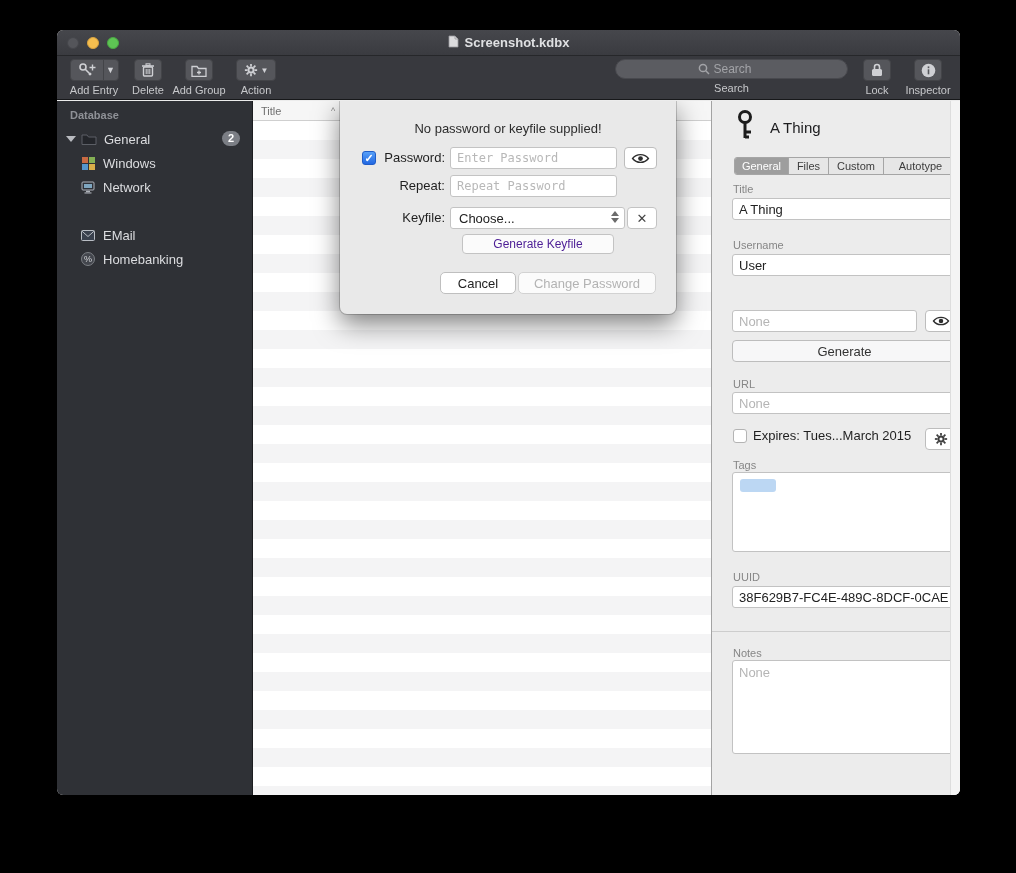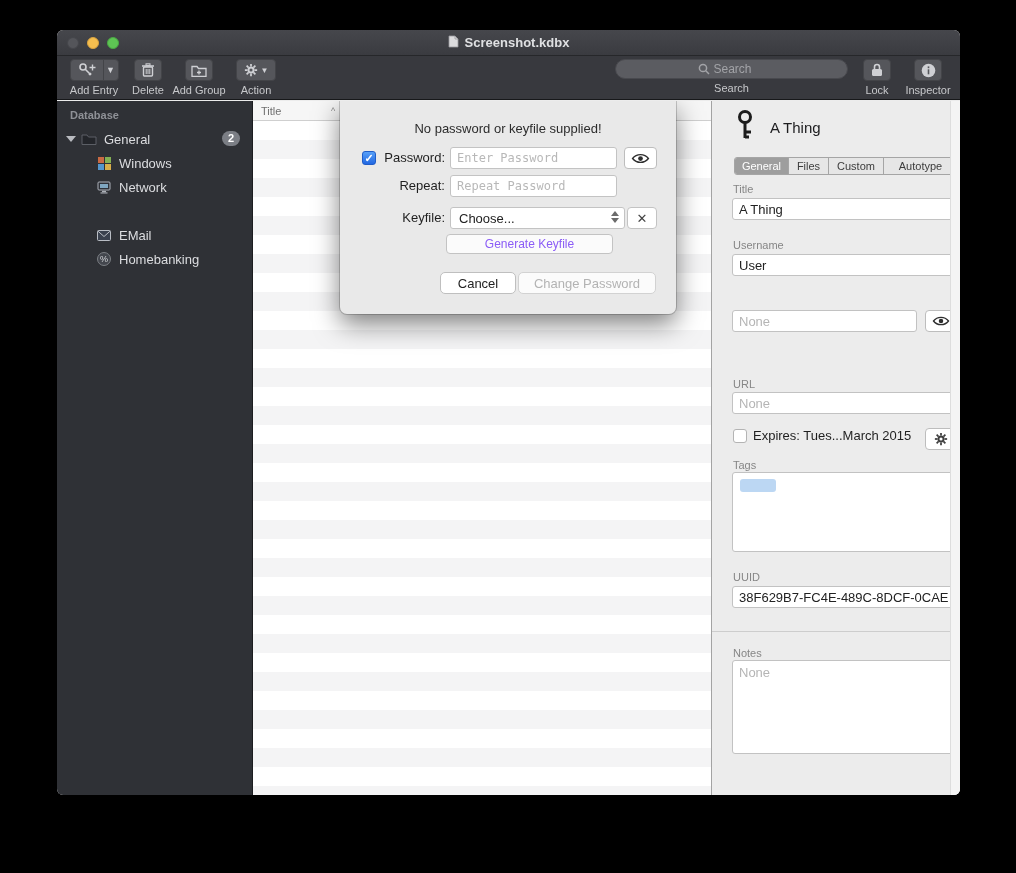--- a/index.html
+++ b/index.html
@@ -40,21 +40,21 @@
   .inspector { flex:1; background:#ececec; border-left:1px solid #a3a3a3; position:relative; }
 
   
   .sb-header { position:absolute; left:13px; top:8px; font-size:11px; font-weight:bold; color:#8f9197; }
   .sb-row { position:absolute; left:0; width:100%; height:24px; display:flex; align-items:center; font-size:13px; }
   .tri-down { width:0; height:0; border-left:5px solid transparent; border-right:5px solid transparent;
               border-top:6px solid #b9bbc0; margin-left:9px; }
   .sb-group-label { margin-left:7px; }
   .badge { position:absolute; right:12px; top:4px; background:#7b7e85; color:#fff; border-radius:9px;
            font-size:11px; line-height:15px; padding:0 6px; font-weight:bold; }
-  .sb-item { padding-left:39px; }
+  .sb-item { padding-left:23px; }
   .sb-item .lab { margin-left:7px; }
   .sb-icon { display:inline-flex; width:16px; justify-content:center; }
 
   
   .list-header { height:20px; background:#f6f6f6; border-bottom:1px solid #cfcfcf; position:relative;
                  font-size:11px; color:#6f6f6f; }
   .col-title { position:absolute; left:8px; top:4px; }
   .sort-caret { position:absolute; left:78px; top:5px; font-size:9px; color:#8a8a8a; }
   .col-div { position:absolute; left:93px; top:0; bottom:0; width:1px; background:#d2d2d2; }
   .col-user { position:absolute; left:99px; top:4px; }
@@ -104,22 +104,22 @@
   .dfield::placeholder { color:#b8b8b8; }
   .dlg-check { position:absolute; left:22px; top:50px; }
   .popup { position:absolute; left:110px; top:106px; width:175px; height:22px; background:#fff; border:1px solid #c3c3c3;
            border-radius:3px; font-size:13px; color:#222; display:flex; align-items:center; padding-left:8px; }
   .stepper { position:absolute; right:5px; top:3px; display:flex; flex-direction:column; gap:2px; }
   .stepper i { display:block; width:0; height:0; border-left:4px solid transparent; border-right:4px solid transparent; }
   .stepper .up { border-bottom:5px solid #6b6b6b; }
   .stepper .dn { border-top:5px solid #6b6b6b; }
   .xbtn { position:absolute; left:287px; top:106px; width:30px; height:22px; background:#fff; border:1px solid #c3c3c3;
           border-radius:4px; font-size:13px; color:#444; display:flex; align-items:center; justify-content:center; }
-  .gen-key { position:absolute; left:106px; top:133px; width:167px; height:20px; background:#fbfbfb; border:1px solid #c3c3c3;
-             border-radius:4px; font-size:12px; color:#8b5cf6; display:flex; align-items:center; justify-content:center; }
+  .gen-key { position:absolute; left:122px; top:133px; width:152px; height:20px; background:#fbfbfb; border:1px solid #c3c3c3;
+             border-radius:4px; font-size:12px; color:#4c1d95; display:flex; align-items:center; justify-content:center; }
   .dlg-btn { position:absolute; top:171px; height:22px; border-radius:5px; font-size:13px;
              display:flex; align-items:center; justify-content:center; }
   .btn-cancel { left:100px; width:76px; background:#fff; border:1px solid #bfbfbf; color:#222; }
   .btn-change { left:178px; width:138px; background:#fbfbfb; border:1px solid #d2d2d2; color:#b3b3b3; }
 </style>
 </head>
 <body>
 
 <div class="window">
 
@@ -335,20 +335,21 @@
 
       <span class="ilabel" style="top:212px;">Password</span>
       <input class="ifield" style="top: 209px; width: 185px;" placeholder="None">
       <span class="sq-btn" style="left:213px; top:209px;">
         <svg width="18" height="12" viewBox="0 0 24 16">
             <path d="M2 8 C7 1.5 17 1.5 22 8 C17 14.5 7 14.5 2 8 Z" fill="none" stroke="#2e2e2e" stroke-width="1.8"></path>
             <circle cx="12" cy="8" r="3" fill="#2e2e2e"></circle>
           </svg>
       </span>
 
+      <span class="wide-btn" style="top:239px;">Generate</span>
 
       <span class="ilabel" style="top:277px;">URL</span>
       <input class="ifield" style="top: 291px;" placeholder="None">
 
       <div class="expires-row">
         <span class="checkbox off"></span>
         <span>Expires: Tues...March 2015</span>
       </div>
       <span class="sq-btn" style="left:213px; top:327px;">
         <svg width="14" height="14" viewBox="0 0 16 16">

